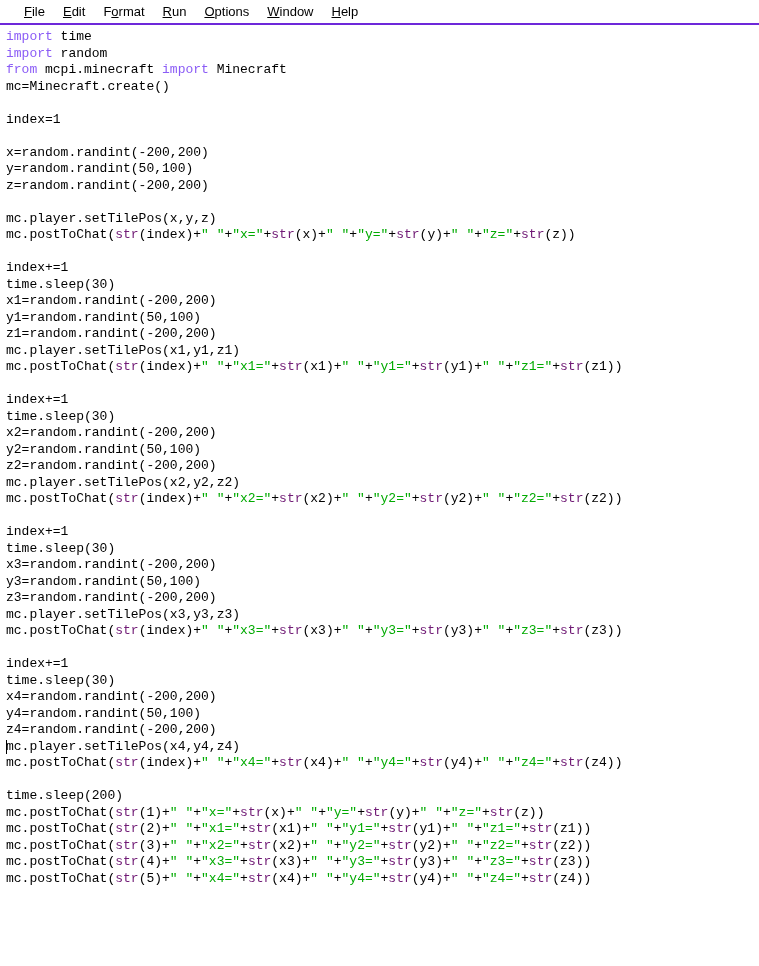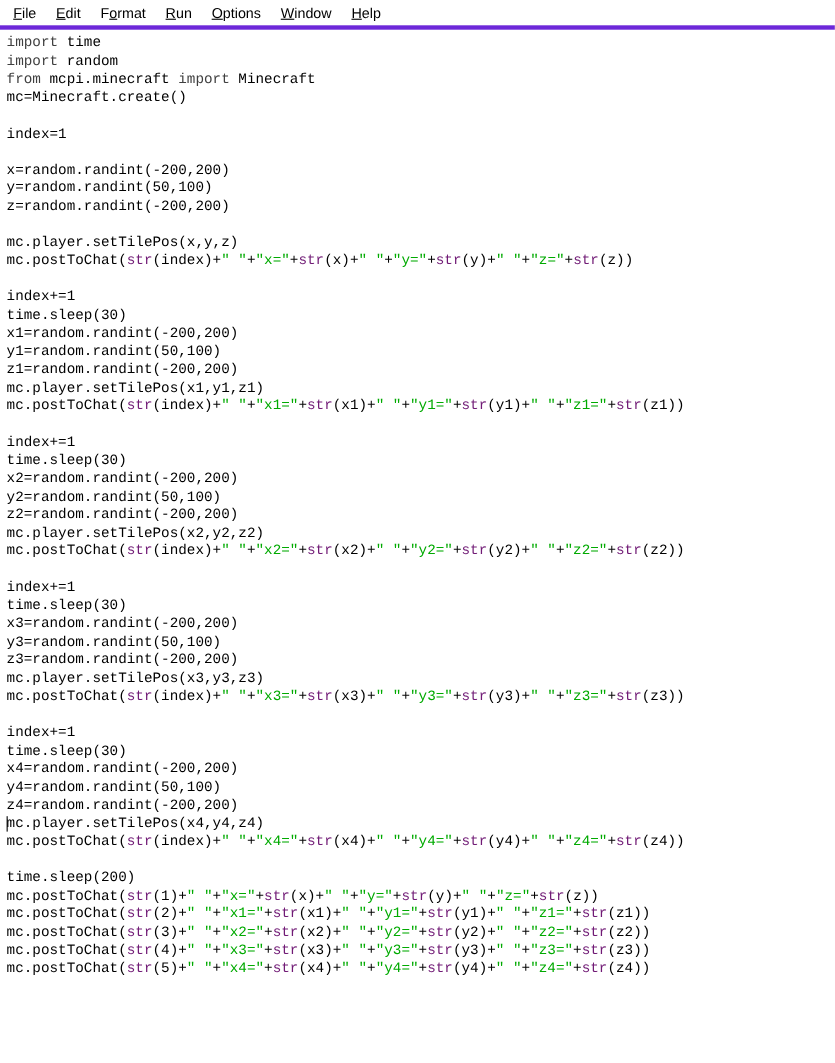--- a/index.html
+++ b/index.html
@@ -4,41 +4,41 @@
   <style>
     * { margin: 0; padding: 0; box-sizing: border-box; }
     body {
       font-family: Arial, sans-serif;
       background: #ffffff;
       width: 759px;
     }
     .menubar {
       display: flex;
       gap: 2px;
-      padding: 2px 4px;
-      border-bottom: 4px solid #6d28d9;
+      padding: 2px 16px;
+      border-bottom: 2px solid #6d28d9;
       background: #ffffff;
       font-size: 13px;
     }
     .menubar-item {
       padding: 2px 8px;
       cursor: pointer;
     }
     .menubar-item .underline {
       text-decoration: underline;
     }
     .code-area {
       font-family: 'Courier New', monospace;
       font-size: 13px;
       line-height: 16.5px;
       padding: 4px 6px;
       white-space: pre;
       color: #000000;
     }
-    .kw { color: #404040; }
+    .kw { color: #8b5cf6; }
     .str { color: #00aa00; }
     .fn { color: #701a75; }
     .plain { color: #000000; }
     .line { display: block; min-height: 16.5px; }
     .cursor-line {
       position: relative;
     }
     .cursor-line::before {
       content: '';
       position: absolute;

